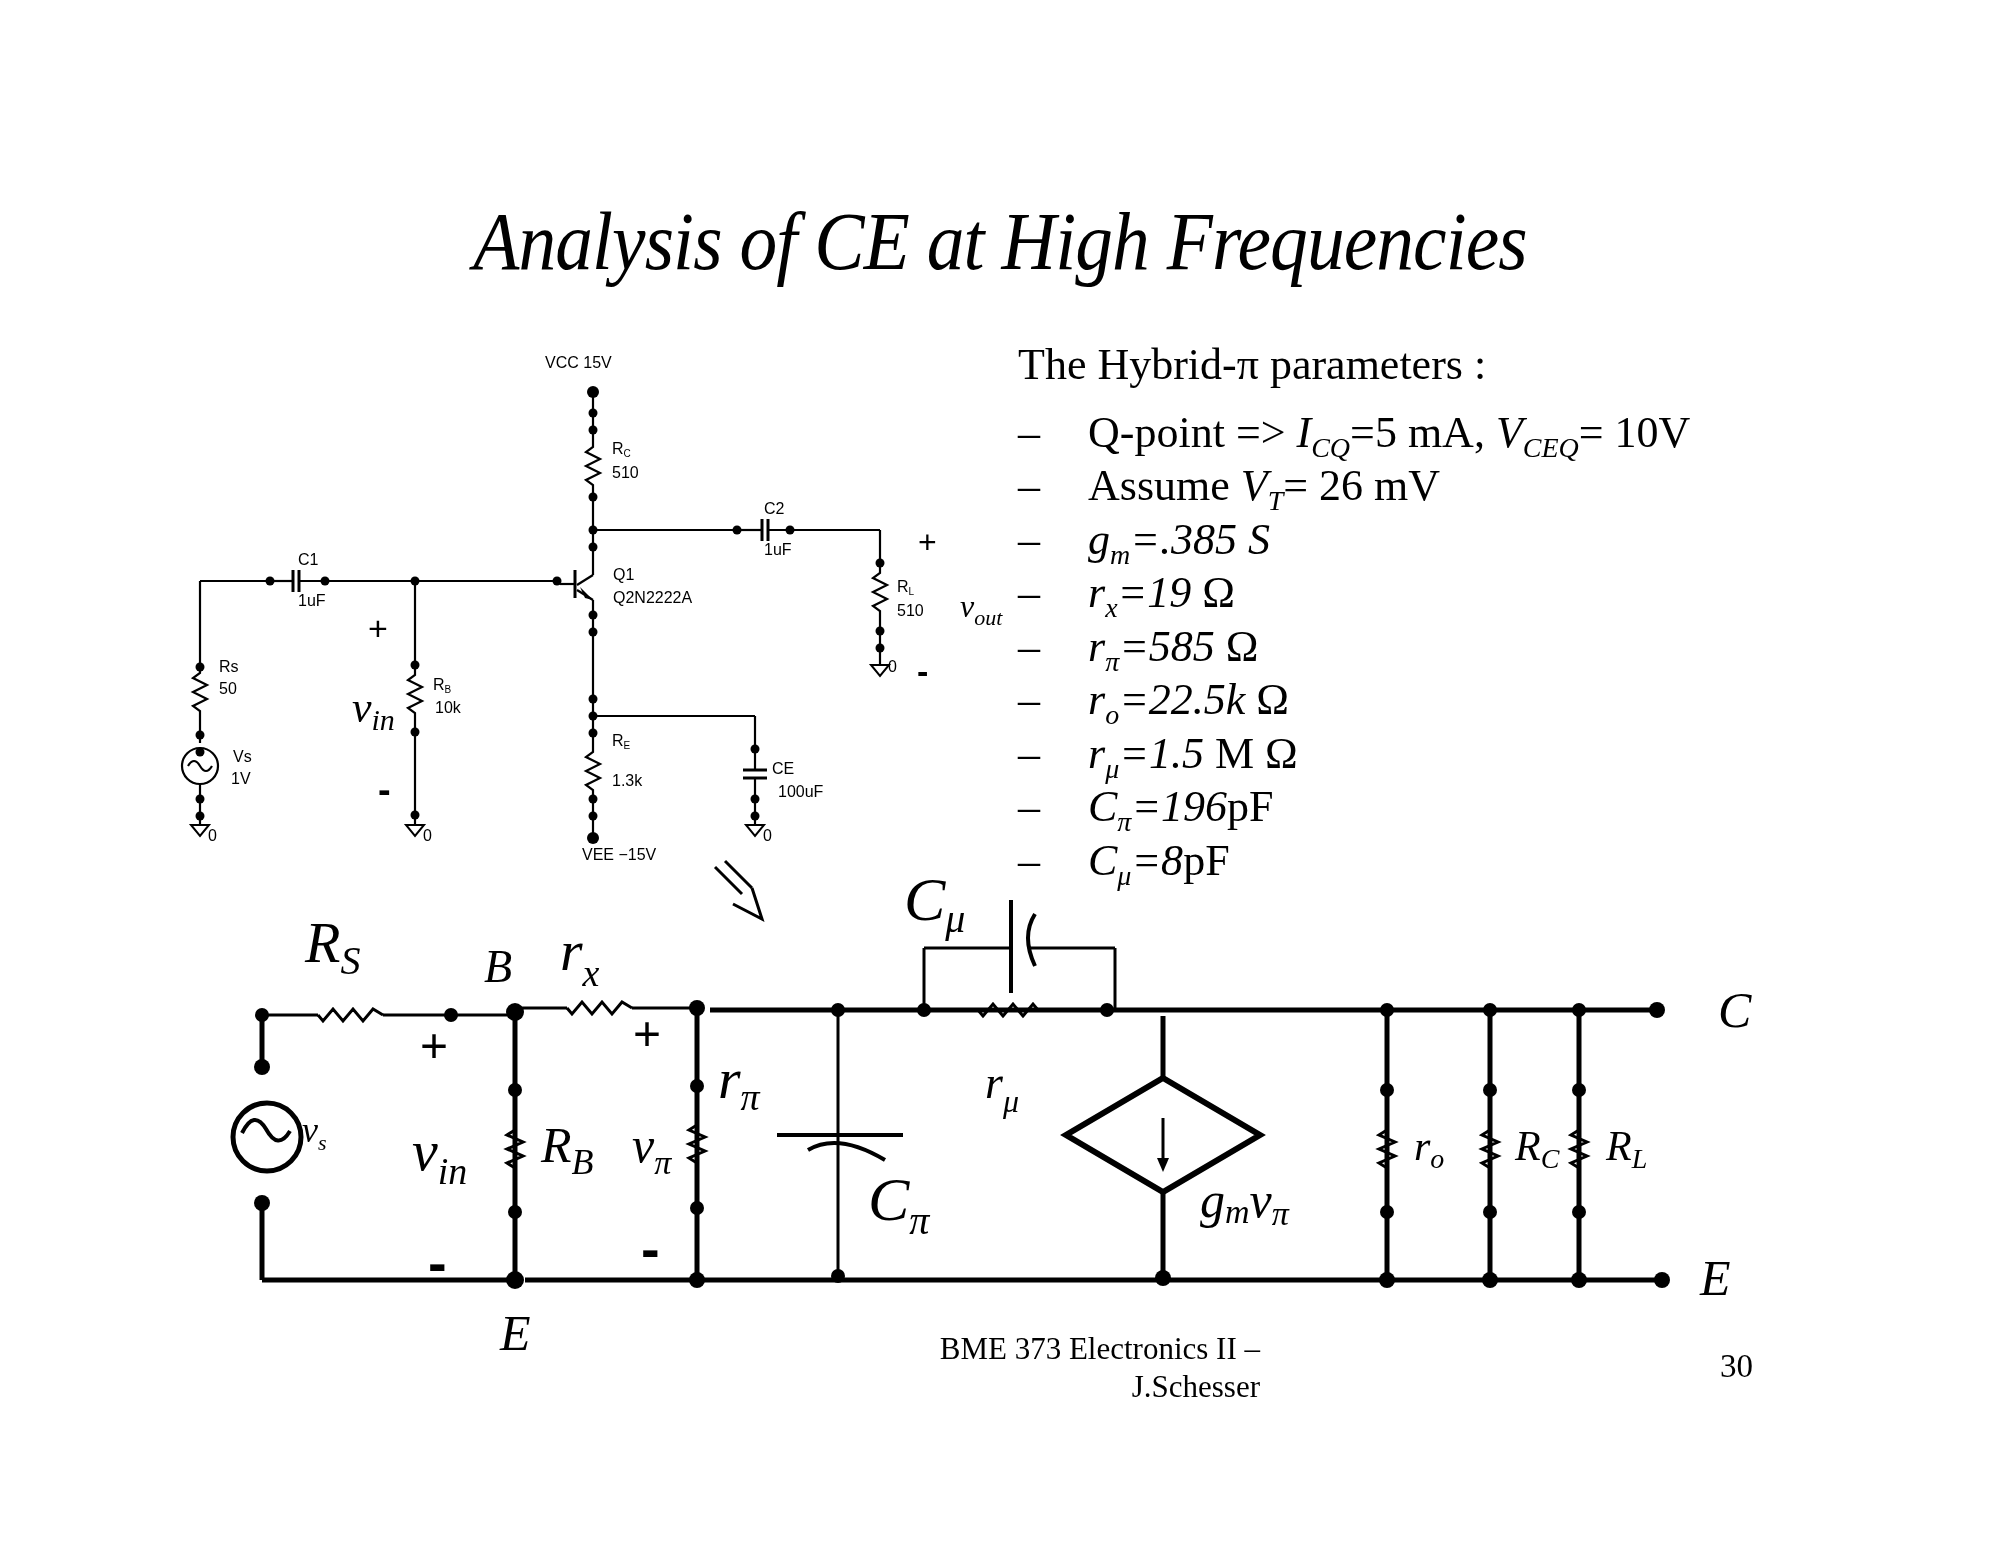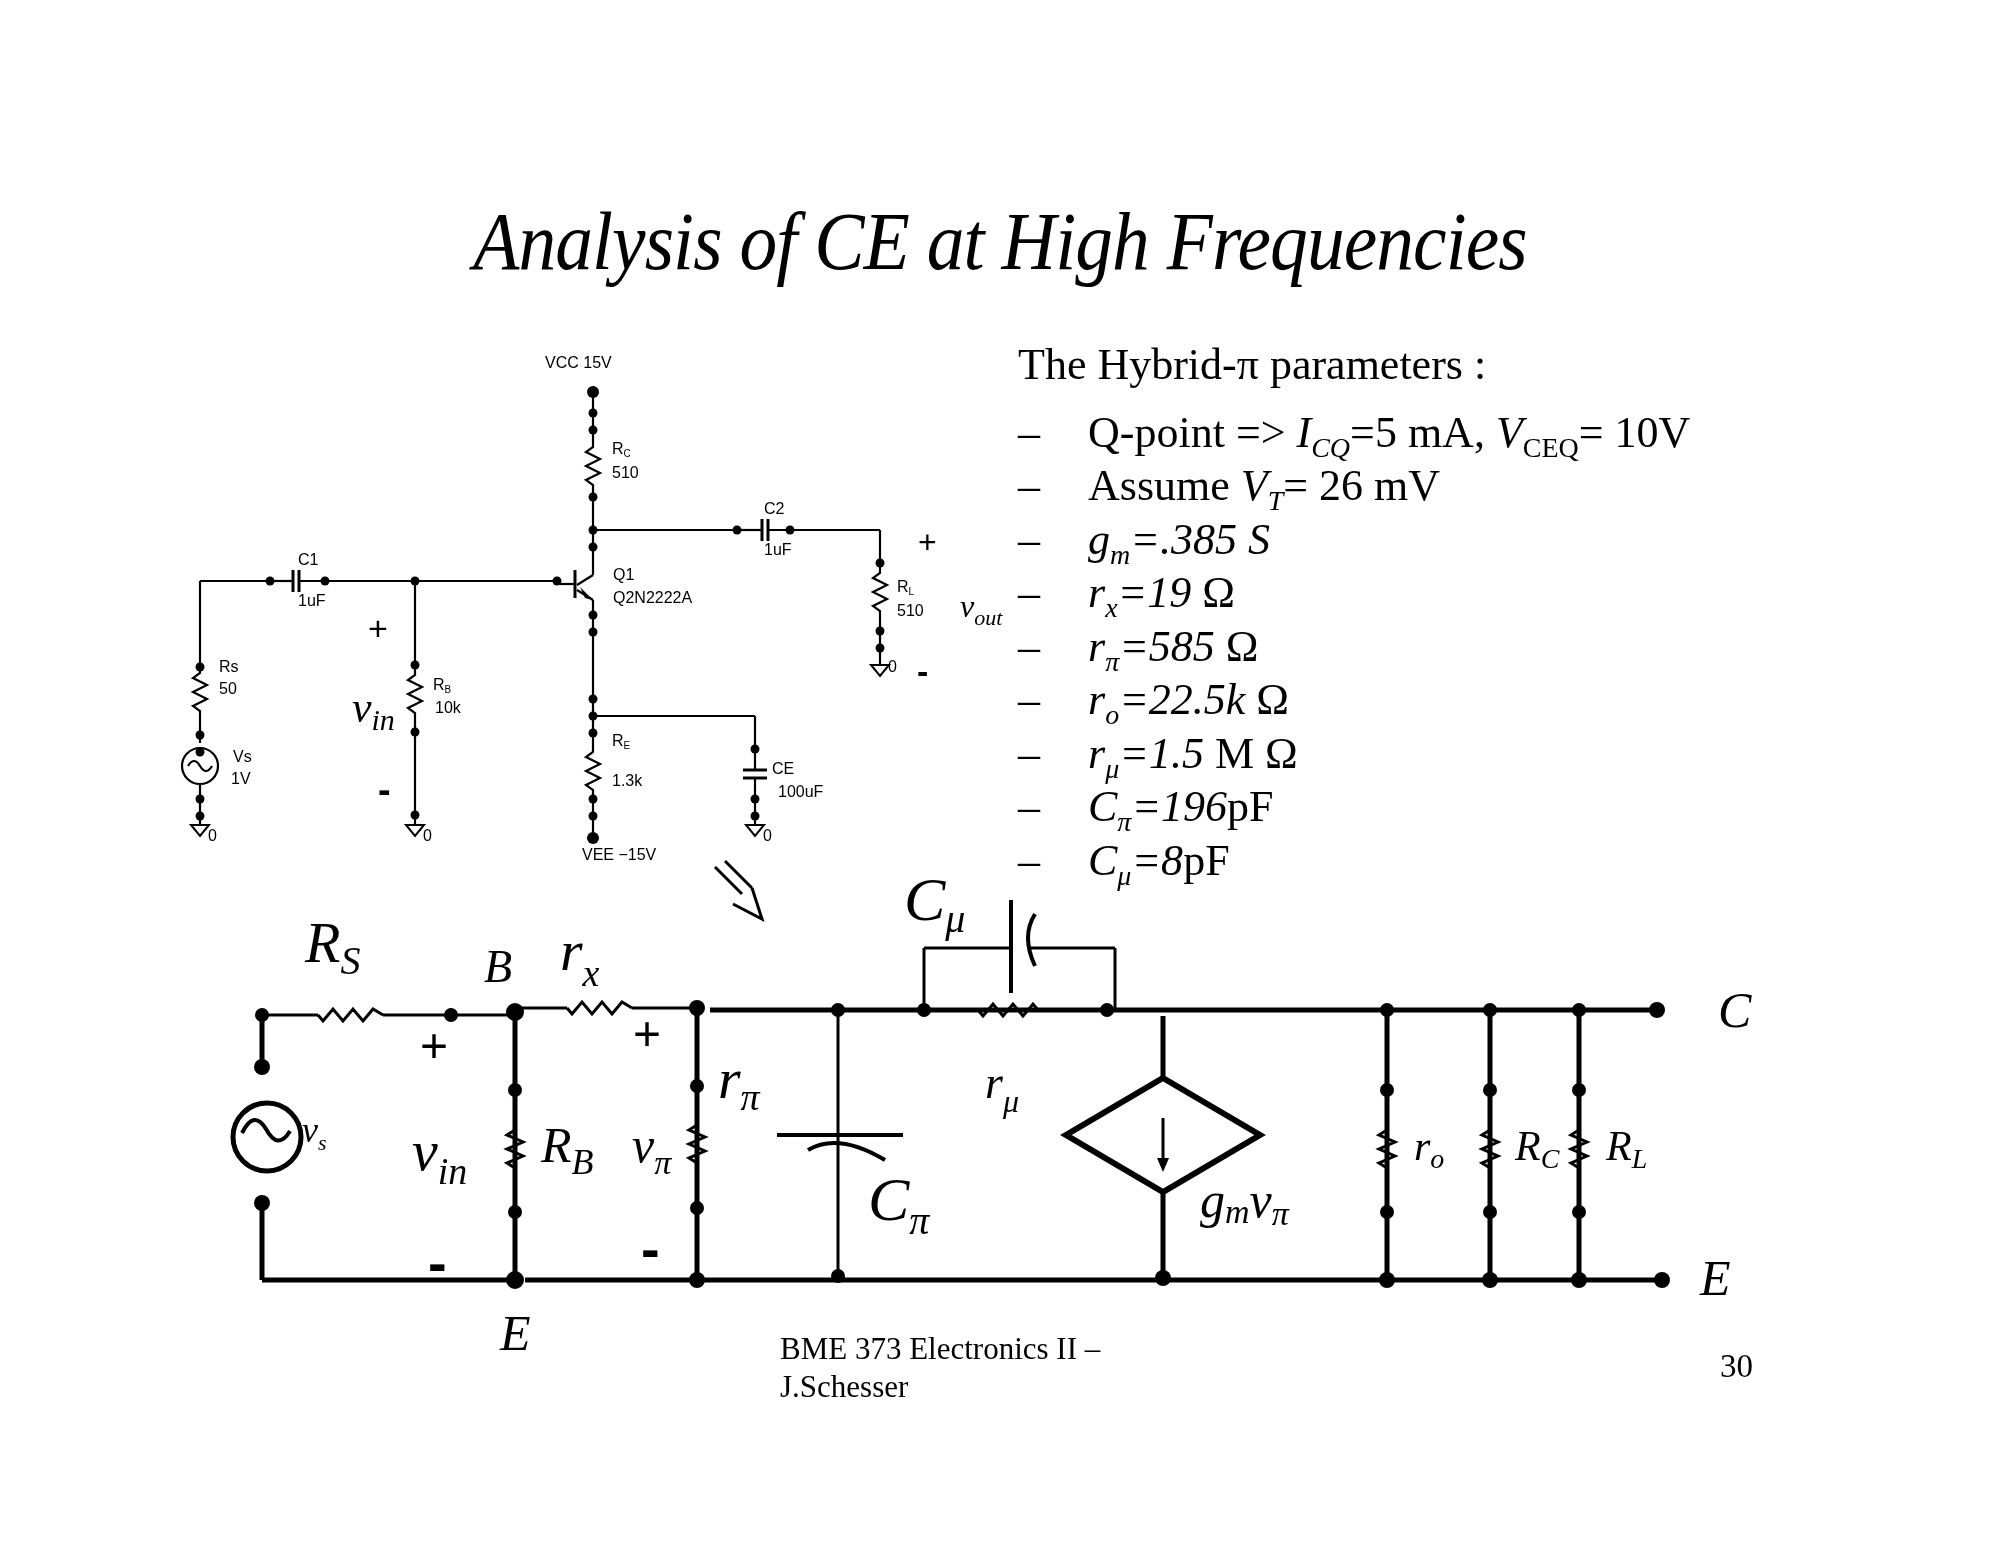--- a/index.html
+++ b/index.html
@@ -7,34 +7,34 @@
   .abs { position:absolute; }
   #title { left:0; width:2000px; top:195px; text-align:center; font-style:italic; font-size:82px; letter-spacing:-1px; transform:scaleX(0.92); }
   #params { left:1018px; top:338px; font-size:44px; line-height:53.5px; }
   #params .head { margin-bottom:14px; }
   #params .row { display:flex; }
   #params .dash { width:70px; margin-left:0; }
   #params sub { font-size:28px; vertical-align:-10px; line-height:0; }
   .sch { position:absolute; left:0; top:0; }
   .lbl { font-family:"Liberation Sans", sans-serif; font-size:16px; }
   .it { font-family:"Liberation Serif", serif; font-style:italic; }
-  #footer { left:780px; top:1330px; width:480px; text-align:left; font-size:31px; line-height:38px; }
+  #footer { left:780px; top:1330px; width:480px; text-align:right; font-size:31px; line-height:38px; }
   #pageno { left:1720px; top:1348px; font-size:33px; }
 </style>
 </head>
 <body>
 
 <div id="title" class="abs">Analysis of CE at High Frequencies</div>
 
 <div id="params" class="abs">
   <div class="head">The Hybrid-π parameters :</div>
   <div id="param-list">
       <div class="row">
         <span class="dash">–</span>
-        <span><span>Q-point =&gt; </span><i>I</i><sub style="font-style: italic;">CQ</sub><span>=5 mA, </span><i>V</i><sub style=" margin-top: 16px;">CEQ</sub><span>= 10V</span></span>
+        <span><span>Q-point =&gt; </span><i>I</i><sub style="font-style: italic;">CQ</sub><span>=5 mA, </span><i>V</i><sub style="font-style: italic; margin-top: 16px;">CEQ</sub><span>= 10V</span></span>
       </div>
       <div class="row">
         <span class="dash">–</span>
         <span><span>Assume </span><i>V</i><sub style="font-style: italic;">T</sub><span>= 26 mV</span></span>
       </div>
       <div class="row">
         <span class="dash">–</span>
         <span><i>g</i><sub style="font-style: italic;">m</sub><i>=.385 S</i></span>
       </div>
       <div class="row">

